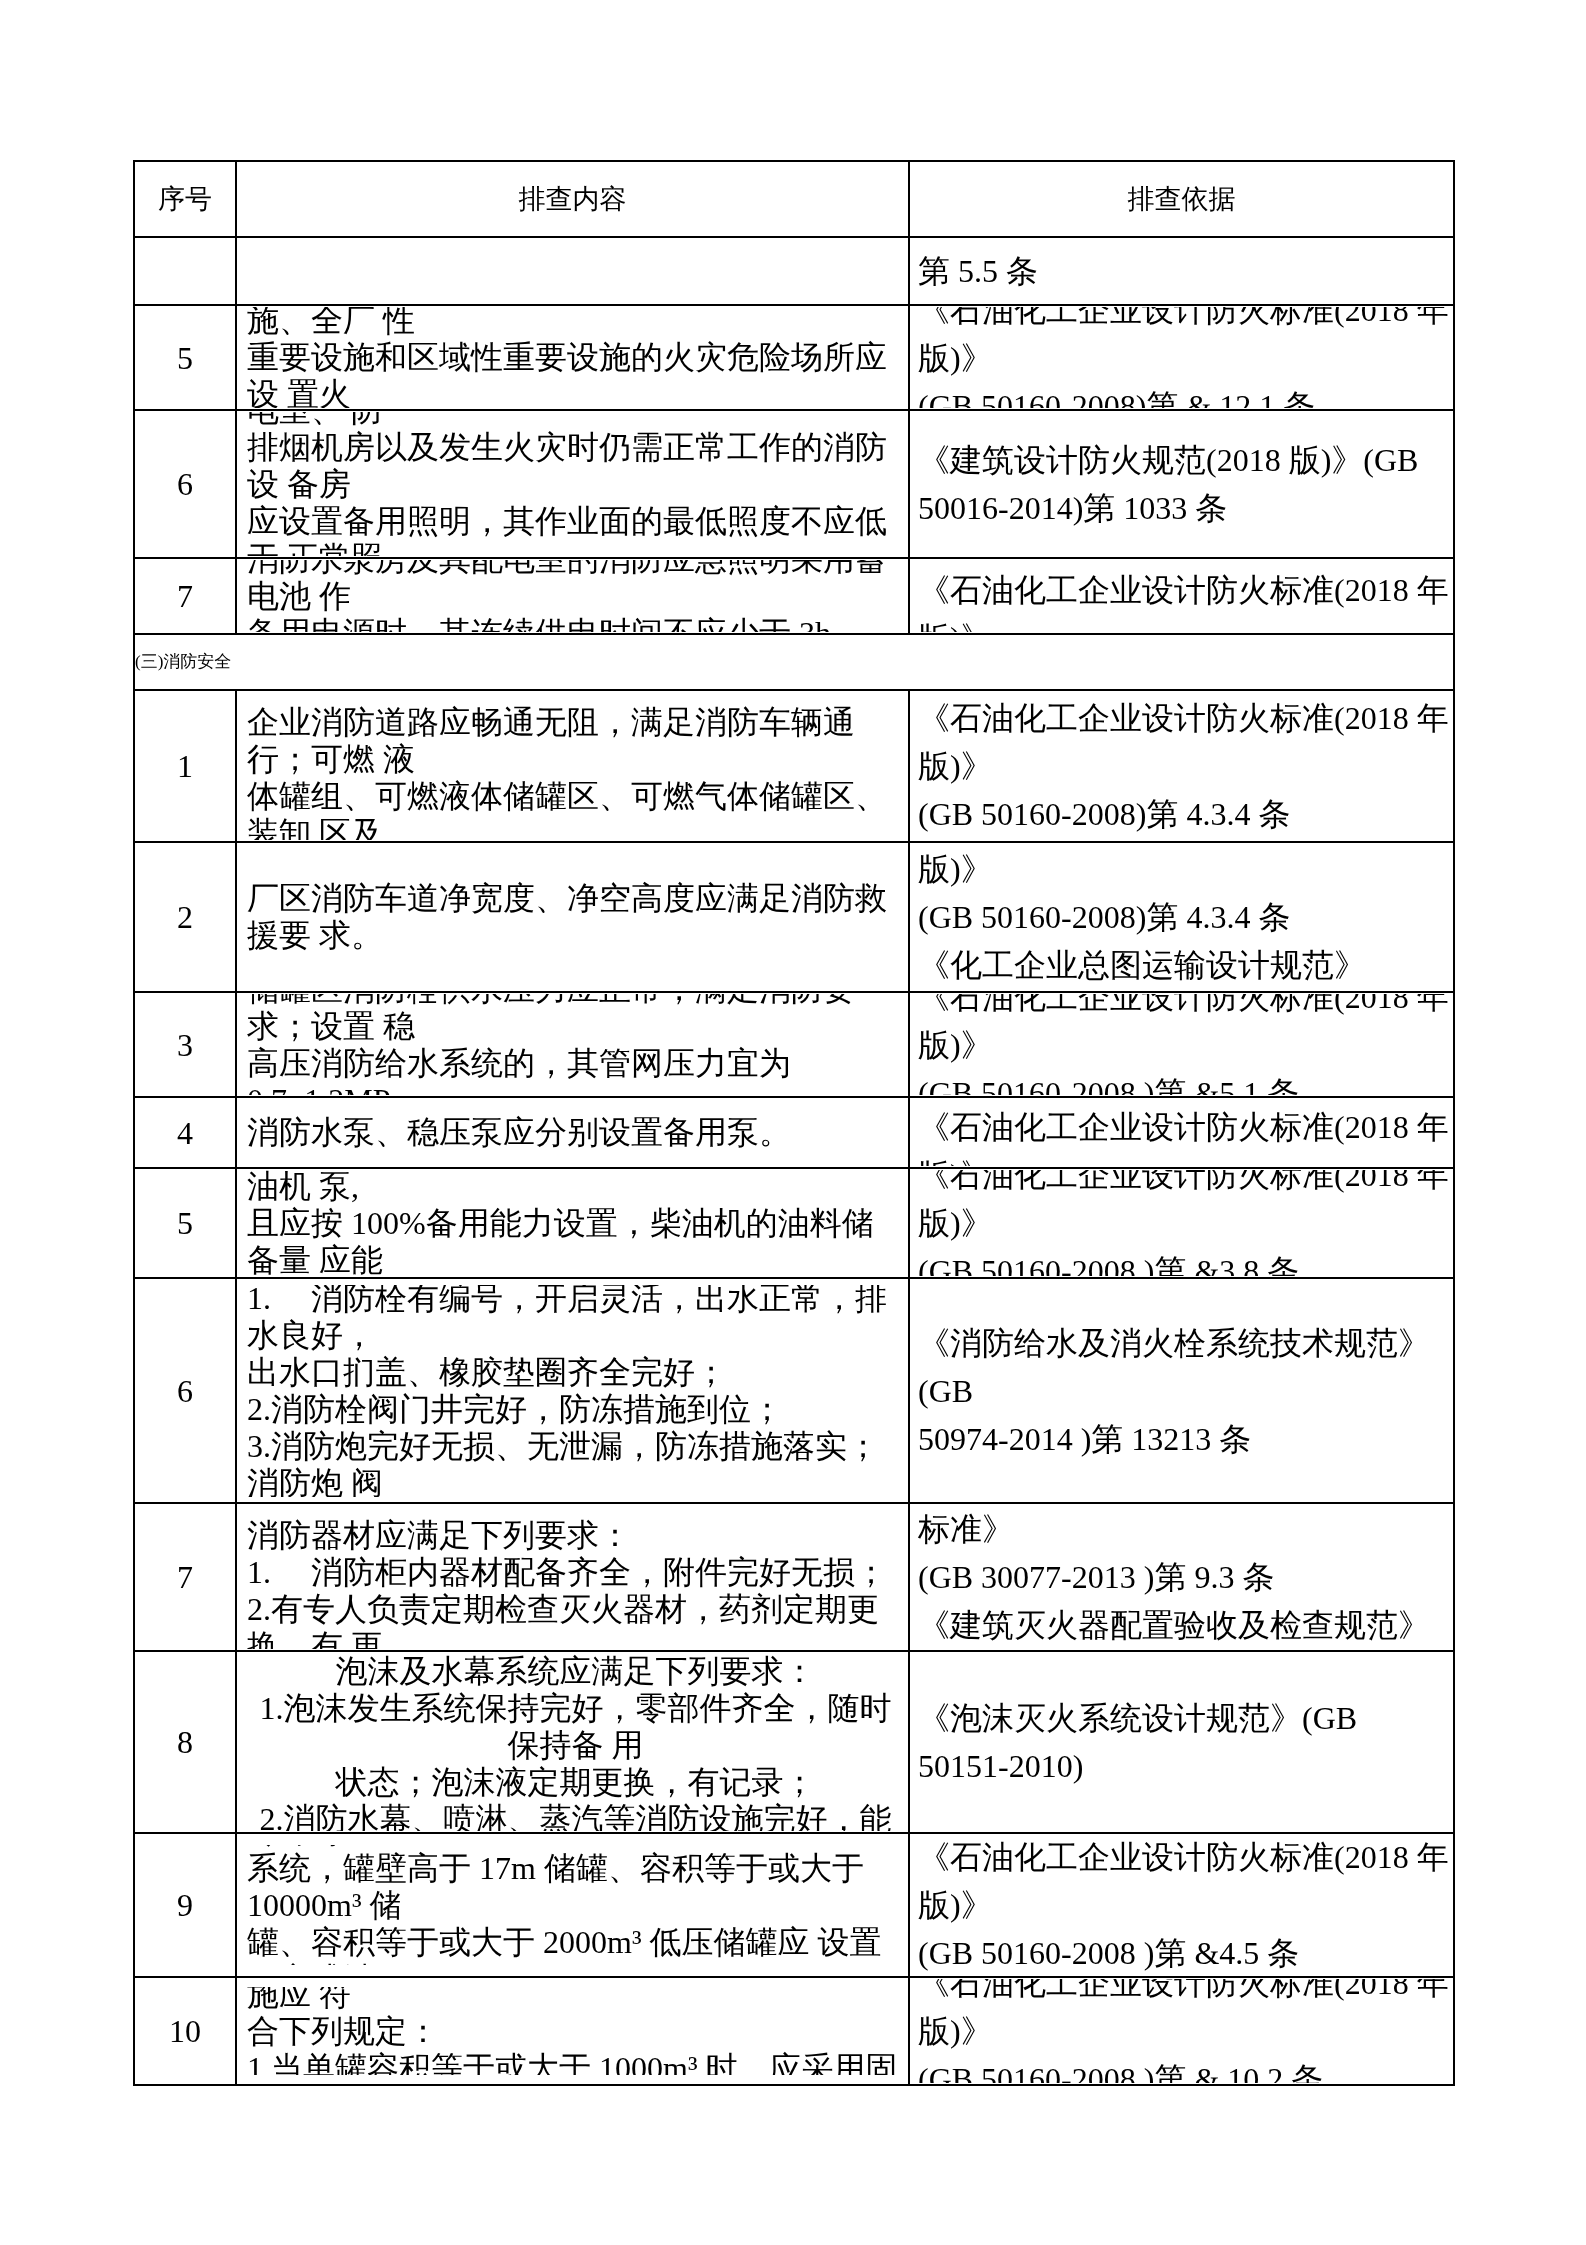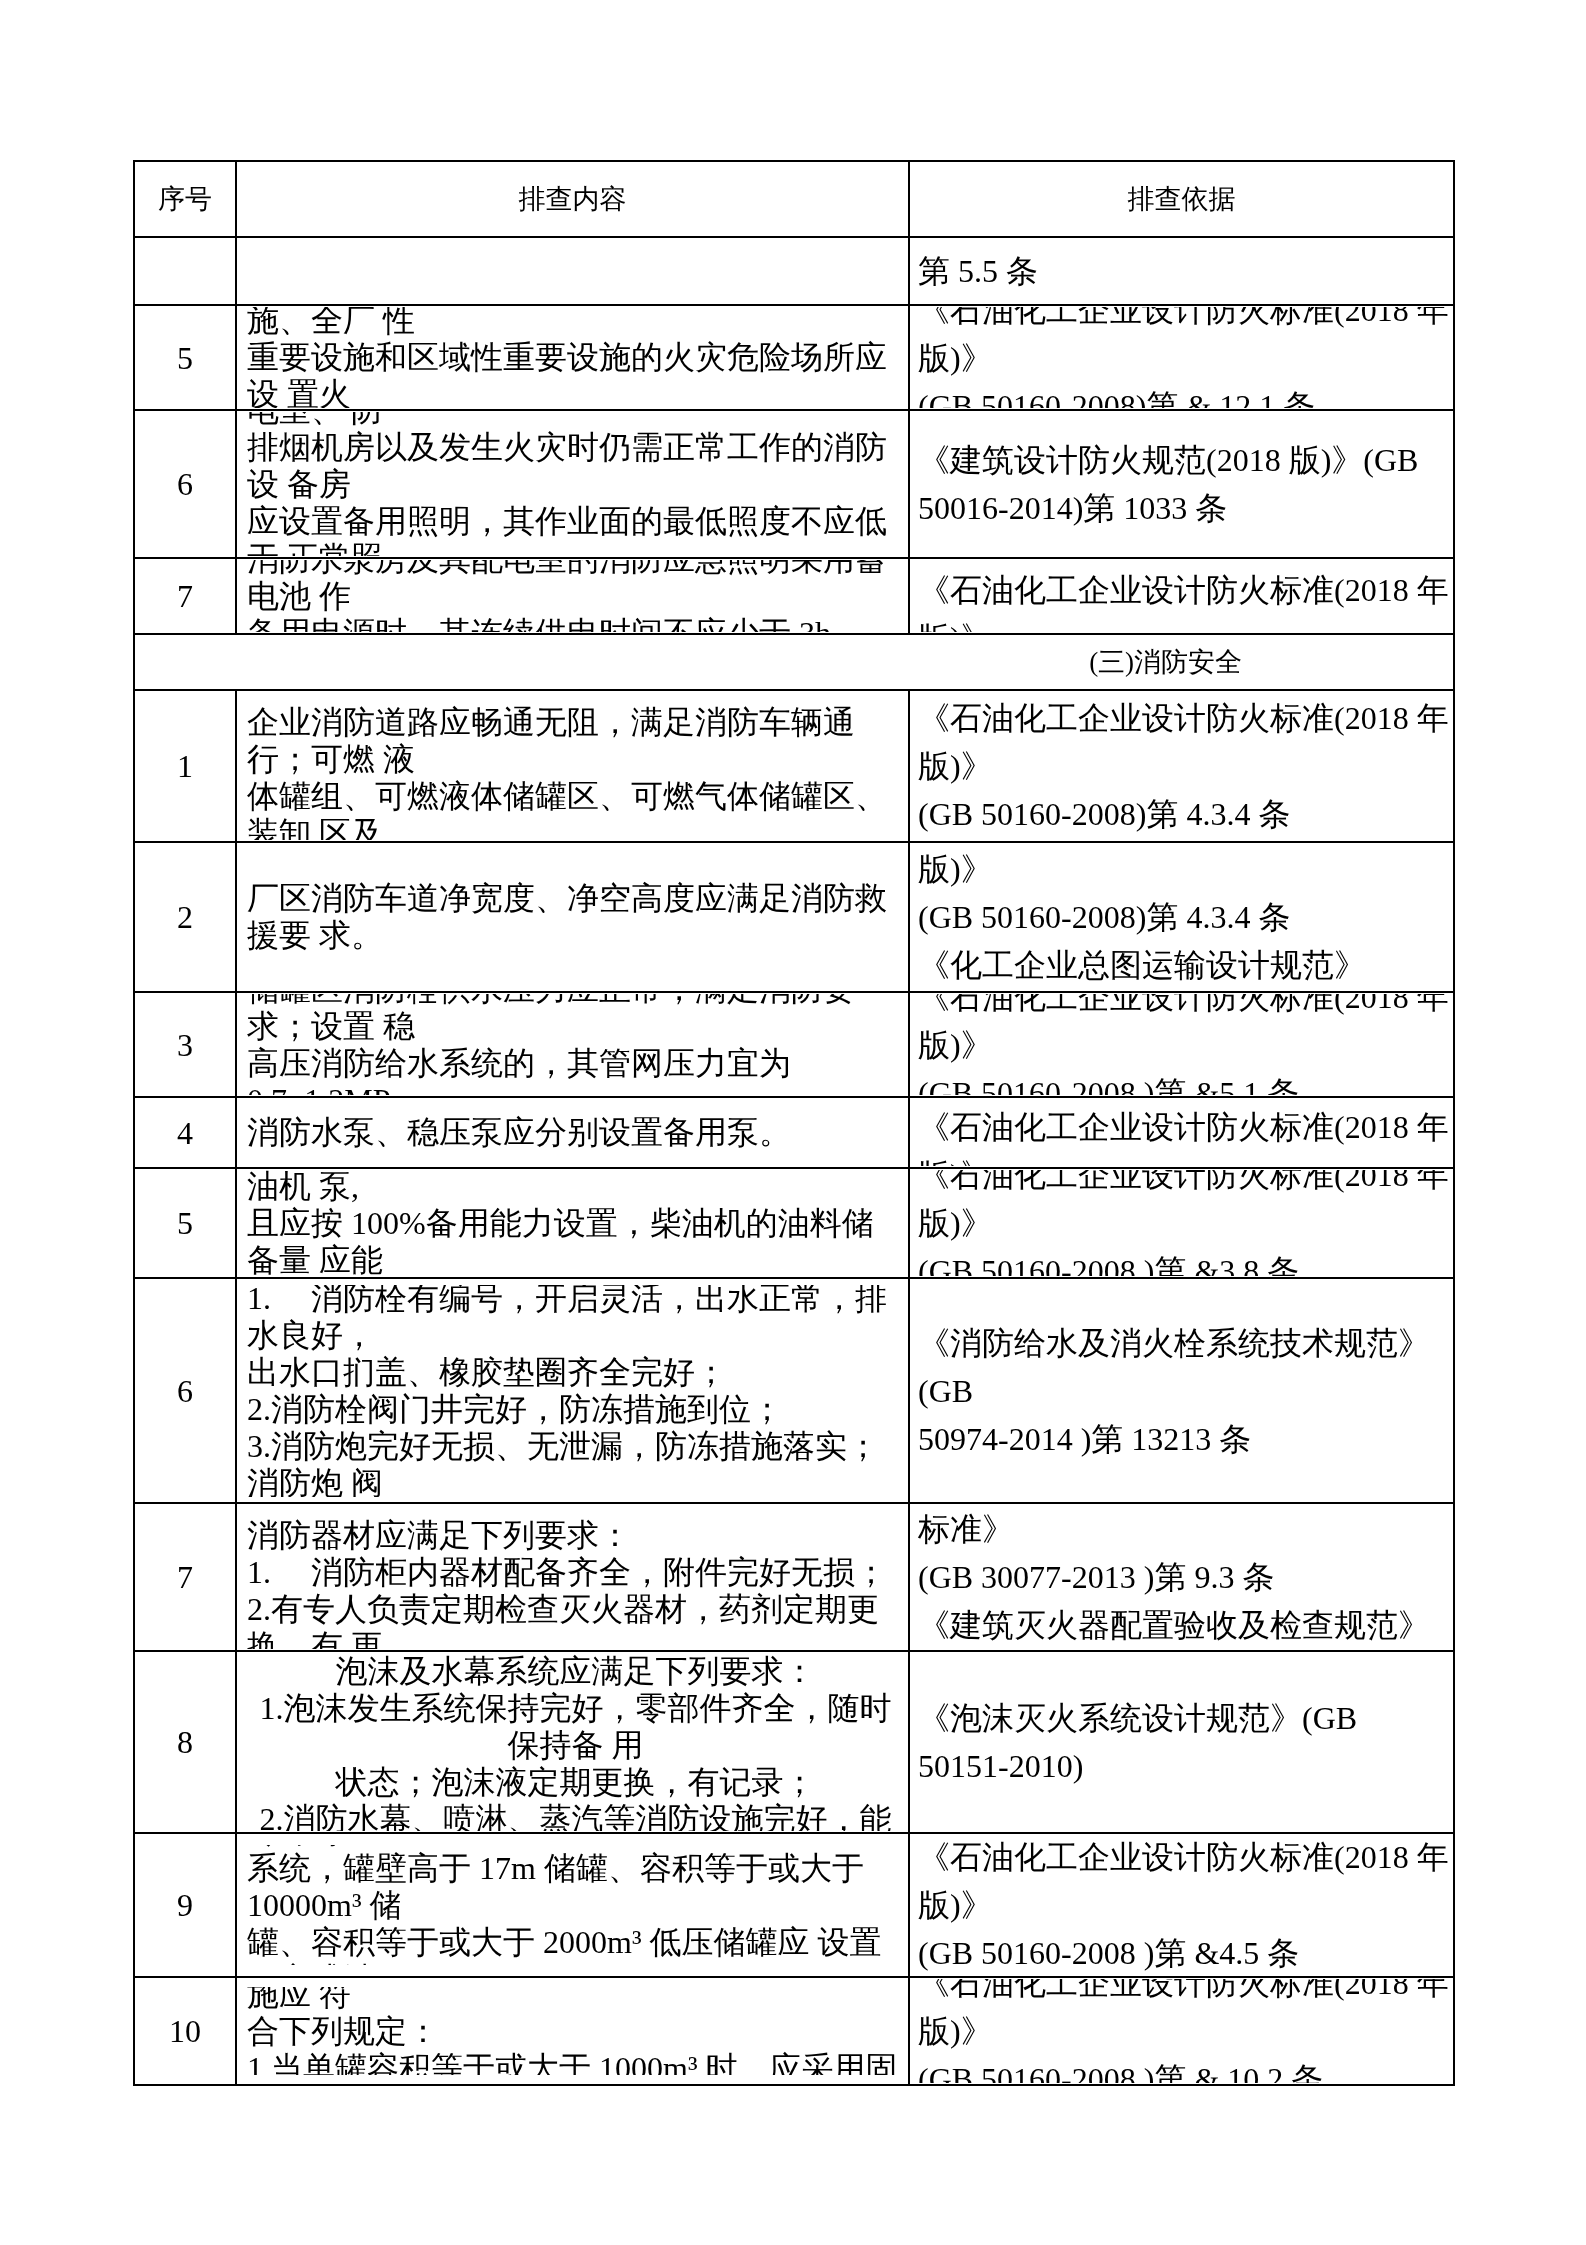--- a/index.html
+++ b/index.html
@@ -50,22 +50,22 @@
   
   .top-clip .cw { justify-content: flex-start; }
   .pt4 .cw  { padding-top: 4px; }
   .pt6 .cw  { padding-top: 6px; }
   .pt8 .cw  { padding-top: 0; text-align: center; }
   .pt12 .cw { padding-top: 12px; }
   
   .section-cell .cw { align-items: flex-start; }
   .section-inner {
     width: 84%;
-    text-align: right;
-    font-size: 27px;
+    text-align: left;
+    font-size: 17px;
     line-height: 34px;
   }
 </style>
 </head>
 <body>
 
 <div class="page">
   <table class="doc-table">
     <colgroup>
       <col style="width:102px">

